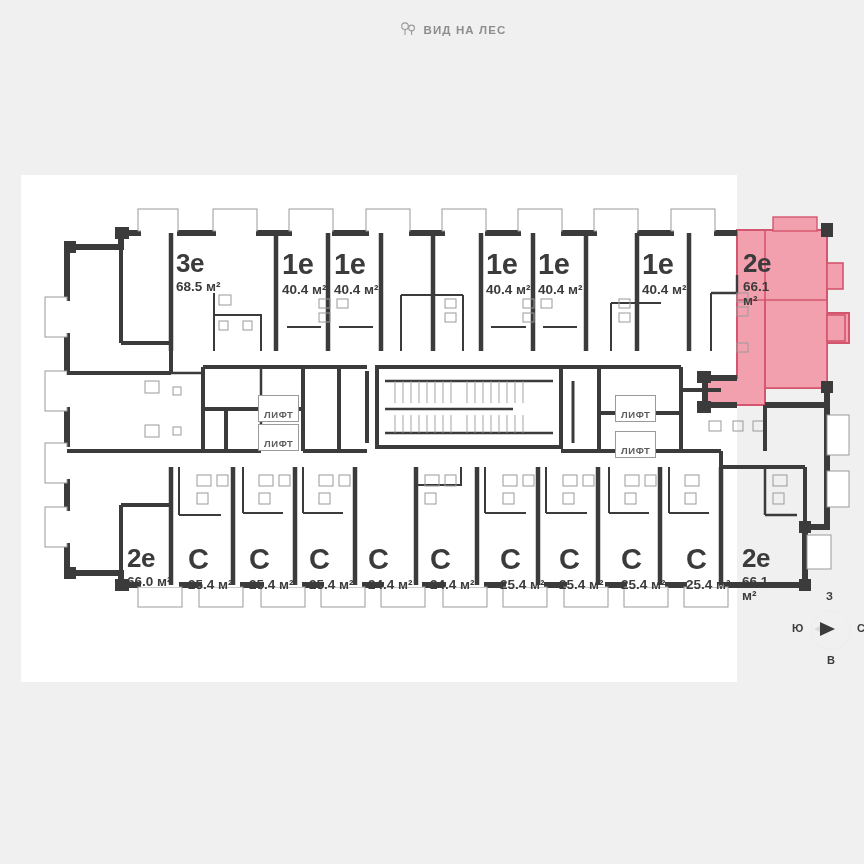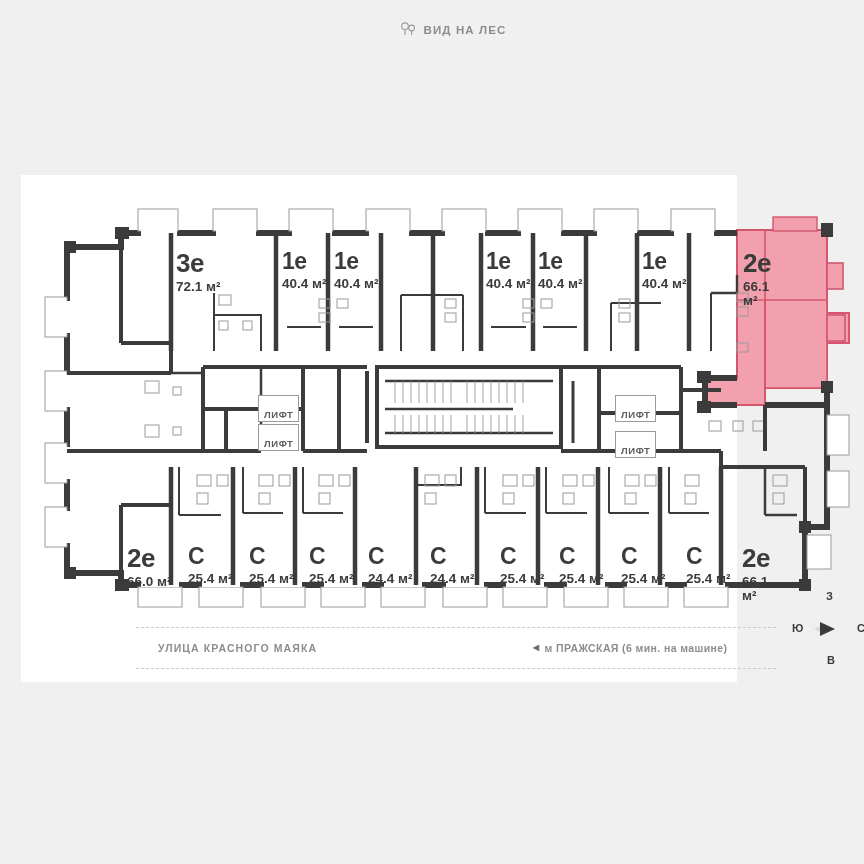--- a/index.html
+++ b/index.html
@@ -20,21 +20,21 @@
     display:flex;align-items:center;justify-content:center;gap:7px;
     color:#8d8d8d;font-size:11.5px;font-weight:bold;letter-spacing:1.1px;
   }
   #forest-note .tree-ico{display:block;}
   
   #plan-svg{position:absolute;left:0;top:0;width:864px;height:507px;}
   
   .unit-label{position:absolute;color:#3b3b3b;line-height:1;}
   .unit-label .u-type{font-size:25px;font-weight:bold;letter-spacing:-0.5px;display:block;}
   .unit-label .u-area{font-size:13.5px;font-weight:bold;display:block;margin-top:4px;}
-  .unit-label.small .u-type{font-size:23px;}
+  .unit-label.small .u-type{font-size:29px;}
   .unit-label.big .u-type{font-size:26px;}
   .lift-tag{
     position:absolute;border:1px solid #9a9a9a;background:#fff;
     color:#5d5d5d;font-size:9.5px;font-weight:bold;letter-spacing:0.6px;
     padding:14px 5px 1px 5px;line-height:1.1;
   }
   
   #street-band{
     position:absolute;left:115px;top:452px;width:640px;height:40px;
     border-top:1px dashed #c9c9c9;border-bottom:1px dashed #c9c9c9;
@@ -376,21 +376,21 @@
         </g>
         <g fill="none" stroke="#3B3B3B" stroke-width="2.5">
           <path d="M744 292 L744 340 M744 340 L776 340"></path>
         </g>
       </g>
     </svg>
 
     <div>
       <div class="unit-label big" style="left:155px;top:75px;">
         <span class="u-type">3е</span>
-        <span class="u-area">72.1 м²</span>
+        <span class="u-area">68.5 м²</span>
       </div>
       <div class="unit-label small" style="left:261px;top:75px;">
         <span class="u-type">1е</span>
         <span class="u-area">40.4 м²</span>
       </div>
       <div class="unit-label small" style="left:313px;top:75px;">
         <span class="u-type">1е</span>
         <span class="u-area">40.4 м²</span>
       </div>
       <div class="unit-label small" style="left:465px;top:75px;">
@@ -456,27 +456,20 @@
         <span class="u-type">2е</span>
         <span class="u-area">66.1 м²</span>
       </div>
     </div>
 
     <div class="lift-tag" style="left:237px;top:220px;">ЛИФТ</div>
     <div class="lift-tag" style="left:237px;top:249px;">ЛИФТ</div>
     <div class="lift-tag" style="left:594px;top:220px;">ЛИФТ</div>
     <div class="lift-tag" style="left:594px;top:256px;">ЛИФТ</div>
 
-    <div id="street-band">
-      <div id="street-left">УЛИЦА КРАСНОГО МАЯКА</div>
-      <div id="street-right">
-        <span class="metro-arrow">◀</span>
-        <span>м ПРАЖСКАЯ (6 мин. на машине)</span>
-      </div>
-    </div>
   </div>
 
   <div id="compass">
     <div class="ring"></div>
     <div class="dim"></div>
     <div class="needle"></div>
     <div class="c-lbl c-n">З</div>
     <div class="c-lbl c-e">С</div>
     <div class="c-lbl c-s">В</div>
     <div class="c-lbl c-w">Ю</div>

